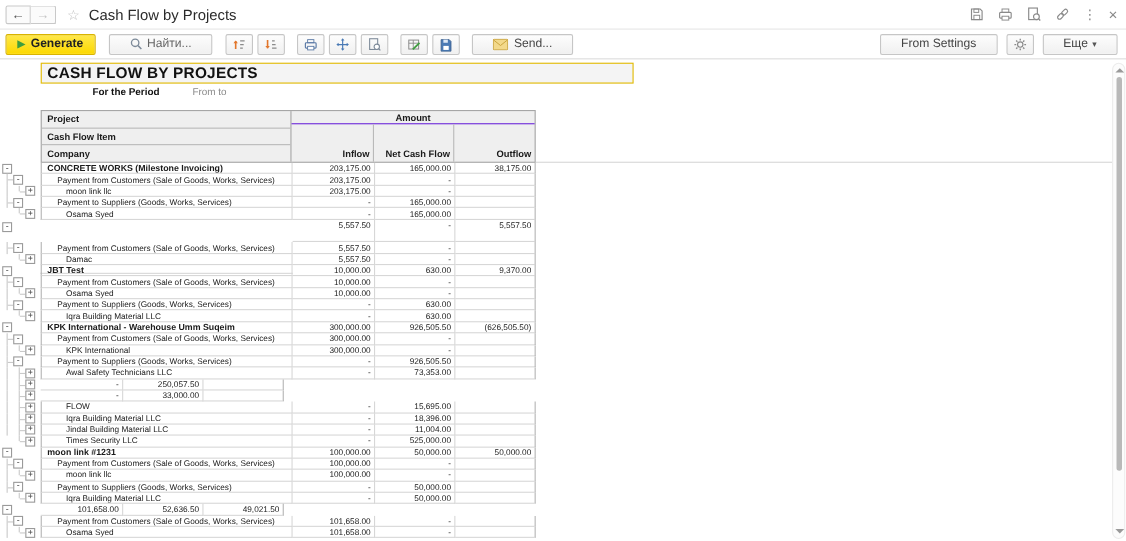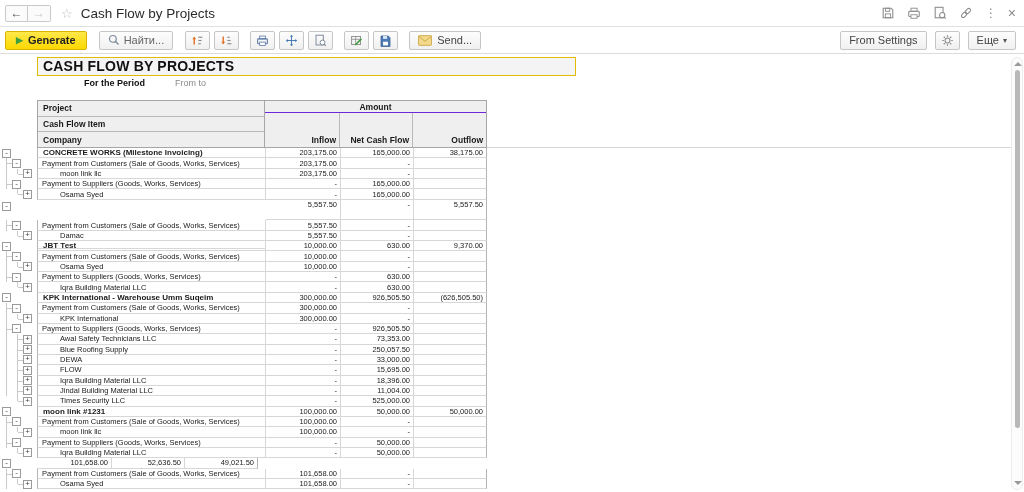--- a/index.html
+++ b/index.html
@@ -19,21 +19,21 @@
   .winicons { margin-left:auto; display:flex; align-items:center; gap:11px; margin-right:8px; color:#8a8a8a; }
   .winicons .ic { width:15px; height:15px; display:flex; align-items:center; justify-content:center; }
   .kebab { font-size:12px; color:#8a8a8a; }
   .closex { font-size:14px; color:#8a8a8a; }
 
   
   .toolbar { position:absolute; top:27px; left:0; right:0; height:26px; background:#fff;
     display:flex; align-items:center; padding:0 5px; }
   .btn { height:19px; border:1px solid #c6c6c6; border-radius:2px;
     background:linear-gradient(#fdfdfd,#f0f0f0); display:flex; align-items:center;
-    justify-content:center; font-size:11px; color:#444; padding:0 8px; }
+    justify-content:center; font-size:11px; color:#444; padding:0 18px; }
   .btn.iconbtn { width:25px; padding:0; }
   .gen { background:linear-gradient(#ffe84a,#fcd800); border-color:#d8b300; font-weight:bold;
     color:#222; padding:0 10px; margin-right:12px; }
   .gen .play { color:#3f9e3f; font-size:9px; margin-right:5px; }
   .find { margin-right:12px; color:#666; }
   .find svg { margin-right:4px; }
   .gap { width:11px; }
   .sgap { width:4px; }
   .tb-right { margin-left:auto; display:flex; align-items:center; gap:8px; margin-right:3px; }
   .caret { font-size:8px; color:#555; margin-left:4px; }
@@ -75,21 +75,21 @@
   .vl.half { bottom:auto; height:5px; }
   .hl { position:absolute; top:5px; height:1px; background:#c9c9c9; }
   .box { position:absolute; top:0.5px; width:9px; height:9px; border:1px solid #9a9a9a;
     background:#fff; color:#444; font-size:8px; line-height:6.5px; text-align:center; }
   .tall .box { top:2px; }
   .c { border-right:1px solid #d7d7d7; border-bottom:1px solid #d7d7d7; display:flex;
     align-items:center; overflow:hidden; white-space:nowrap; color:#1a1a1a; }
   .tall .c { align-items:flex-start; padding-top:0.5px; }
   .lab { width:229px; border-left:1px solid #b4b4b4; font-size:7.5px; }
   .lab.lv1 { font-weight:bold; font-size:8px; padding-left:5px; }
-  .lab.lv2 { padding-left:4px; }
+  .lab.lv2 { padding-left:14px; }
   .lab.lv3 { padding-left:22px; }
   .tall .lab { white-space:normal; line-height:9.6px;margin-top:48px; }
   .num { font-size:7.5px; justify-content:flex-end; padding-right:3px; }
   .n1 { width:75px; } .n2 { width:73px; } .n3 { width:73px; border-right:1px solid #b4b4b4; }
   .tall .num { line-height:10px; }
 
   
   .vscroll { position:absolute; right:1px; top:3px; bottom:2px; width:12px;
     background:#fcfcfc; border:1px solid #ececec; border-radius:6px; }
   .varrow { position:absolute; left:2px; width:0; height:0; border-left:4px solid transparent;
@@ -476,33 +476,31 @@
         <div class="c num n2">73,353.00</div>
         <div class="c num n3"></div>
       </div>
       <div class="trow">
         <div class="tree">
           <div class="vl" style="left: 6px;"></div>
           <div class="vl" style="left: 17px;"></div>
           <div class="hl" style="left: 18px; width: 5px;"></div>
           <div class="box" style="left: 23px;">+</div>
         </div>
-        <div class="c lab lv3">Blue Roofing Supply</div>
         <div class="c num n1">-</div>
         <div class="c num n2">250,057.50</div>
         <div class="c num n3"></div>
       </div>
       <div class="trow">
         <div class="tree">
           <div class="vl" style="left: 6px;"></div>
           <div class="vl" style="left: 17px;"></div>
           <div class="hl" style="left: 18px; width: 5px;"></div>
           <div class="box" style="left: 23px;">+</div>
         </div>
-        <div class="c lab lv3">DEWA</div>
         <div class="c num n1">-</div>
         <div class="c num n2">33,000.00</div>
         <div class="c num n3"></div>
       </div>
       <div class="trow">
         <div class="tree">
           <div class="vl" style="left: 6px;"></div>
           <div class="vl" style="left: 17px;"></div>
           <div class="hl" style="left: 18px; width: 5px;"></div>
           <div class="box" style="left: 23px;">+</div>

